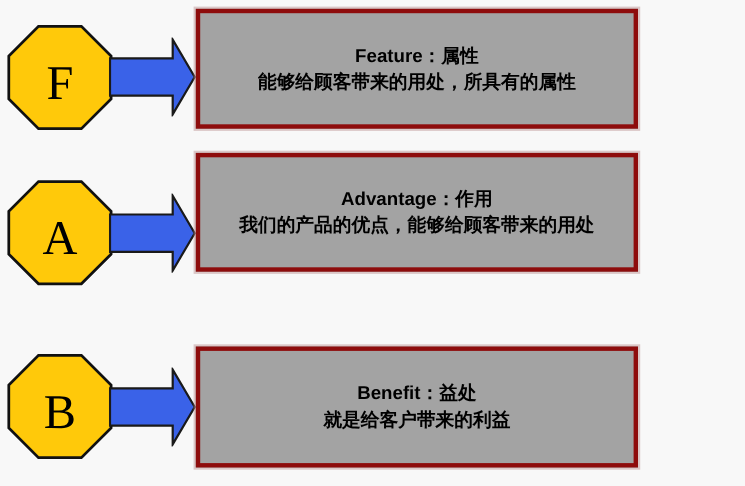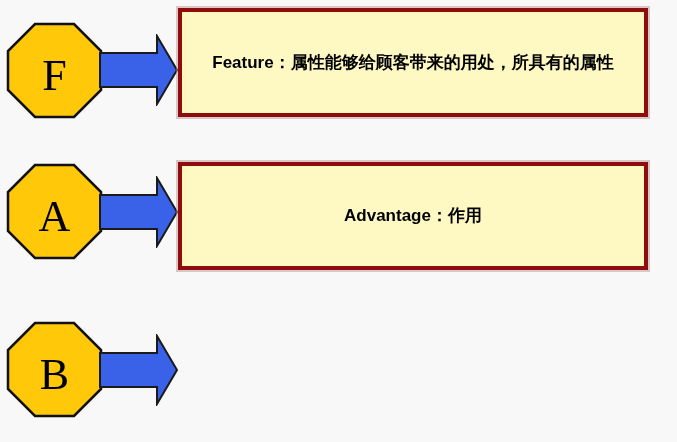--- a/index.html
+++ b/index.html
@@ -43,32 +43,32 @@
     left: 99px;
     width: 80px;
     height: 72px;
   }
   .arrow-1 { top: 34px; }
   .arrow-2 { top: 176px; }
   .arrow-3 { top: 334px; }
   .fab-box {
     position: absolute;
     left: 178px;
-    width: 470px;
+    width: 402px;
     box-sizing: border-box;
     border: 4px solid #8E0C0C;
-    background: #fef9c3;
+    background: #a3a3a3;
     box-shadow: 0 0 0 2px rgba(185, 140, 140, 0.45);
     display: flex;
-    flex-direction: row;
+    flex-direction: column;
     align-items: center;
     justify-content: center;
   }
   .box-1 { top: 8px;   height: 109px; }
-  .box-2 { top: 162px; height: 108px; }
+  .box-2 { top: 139px; height: 108px; }
   .box-3 { top: 315px; height: 110px; }
   .fab-title, .fab-desc {
     font-size: 17px;
     line-height: 24px;
     font-weight: bold;
     color: #000;
     text-align: center;
     white-space: nowrap;
   }
 </style>
@@ -95,25 +95,30 @@
     <svg viewBox="0 0 97 97">
       <polygon points="29,2 68,2 95,29 95,68 68,95 29,95 2,68 2,29" fill="#FFC90A" stroke="#111111" stroke-width="2.5"></polygon>
     </svg>
     <span class="letter">A</span>
   </div>
   <svg class="arrow arrow-2" viewBox="0 0 80 72">
     <polygon points="1,19 58,19 58,2 78,36 58,70 58,53 1,53" fill="#3A62E8" stroke="#1a1a1a" stroke-width="2"></polygon>
   </svg>
   <div class="fab-box box-2">
     <div class="fab-title">Advantage：作用</div>
+    <div class="fab-desc">我们的产品的优点，能够给顾客带来的用处</div>
   </div>
 
   <div class="octa octa-3">
     <svg viewBox="0 0 97 97">
       <polygon points="29,2 68,2 95,29 95,68 68,95 29,95 2,68 2,29" fill="#FFC90A" stroke="#111111" stroke-width="2.5"></polygon>
     </svg>
     <span class="letter">B</span>
   </div>
   <svg class="arrow arrow-3" viewBox="0 0 80 72">
     <polygon points="1,19 58,19 58,2 78,36 58,70 58,53 1,53" fill="#3A62E8" stroke="#1a1a1a" stroke-width="2"></polygon>
   </svg>
+  <div class="fab-box box-3">
+    <div class="fab-title">Benefit：益处</div>
+    <div class="fab-desc">就是给客户带来的利益</div>
+  </div>
 
 </div>
 
 </body></html>

